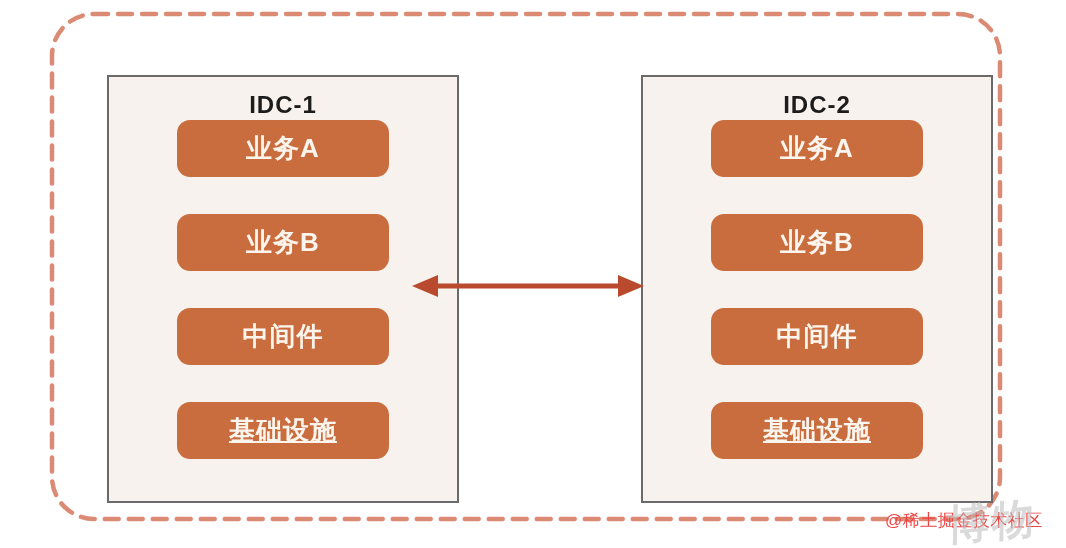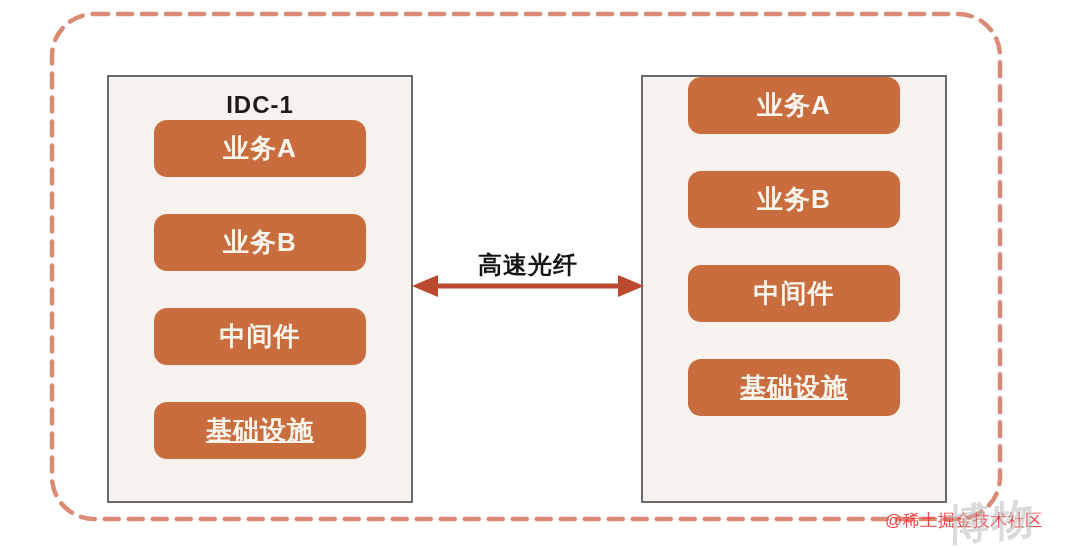--- a/index.html
+++ b/index.html
@@ -29,21 +29,21 @@
     font-size: 27px;
     font-weight: 600;
     color: #111111;
     letter-spacing: 0.5px;
   }
   .diagram-title .hl { color: #2356e8; }
 
   .idc-box {
     position: absolute;
     top: 75px;
-    width: 306px;
+    width: 352px;
     height: 428px;
     background: #f7f2ed;
     border: 2px solid #6a6a6a;
   }
   .idc-box.left  { left: 107px; }
   .idc-box.right { left: 641px; }
 
   .idc-name {
     margin-top: 13px;
     height: 30px;
@@ -130,27 +130,27 @@
 
   <div class="idc-box left">
     <div class="idc-name">IDC-1</div>
     <div class="component first">业务A</div>
     <div class="component">业务B</div>
     <div class="component">中间件</div>
     <div class="component last">基础设施</div>
   </div>
 
   <div class="idc-box right">
+    <div class="idc-name">IDC-2</div>
     <div class="component first">业务A</div>
     <div class="component">业务B</div>
     <div class="component">中间件</div>
     <div class="component last">基础设施</div>
   </div>
 
-  <div class="link-label">高速光纤</div>
   <svg class="link-arrow-svg" viewBox="0 0 240 30" xmlns="http://www.w3.org/2000/svg">
     <line x1="24" y1="15" x2="216" y2="15" stroke="#b94a2d" stroke-width="5"></line>
     <polygon points="30,4 30,26 4,15" fill="#b94a2d"></polygon>
     <polygon points="210,4 210,26 236,15" fill="#b94a2d"></polygon>
   </svg>
 
   <div class="credit">@稀土掘金技术社区</div>
   <div class="logo-watermark">博物</div>
 
 </div>

